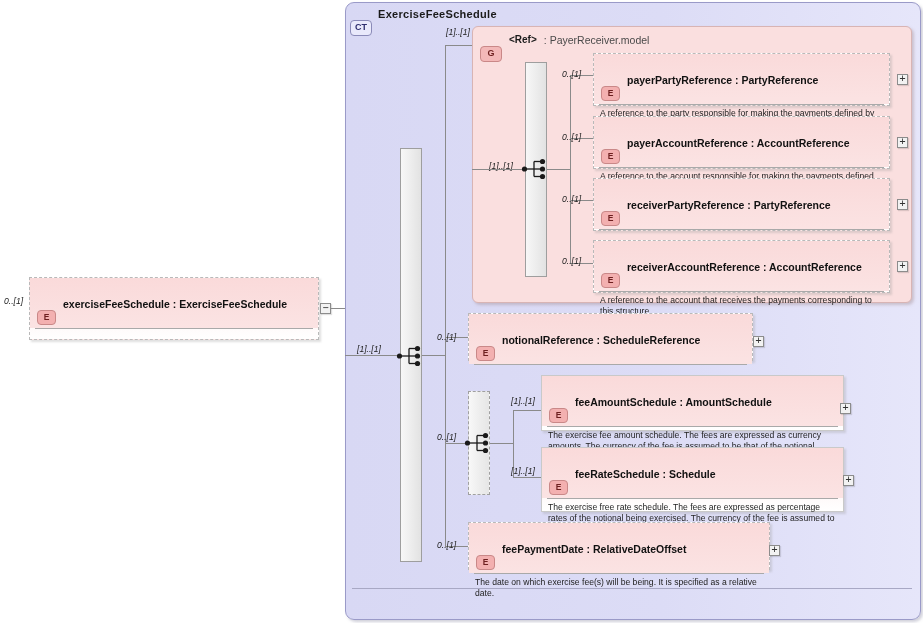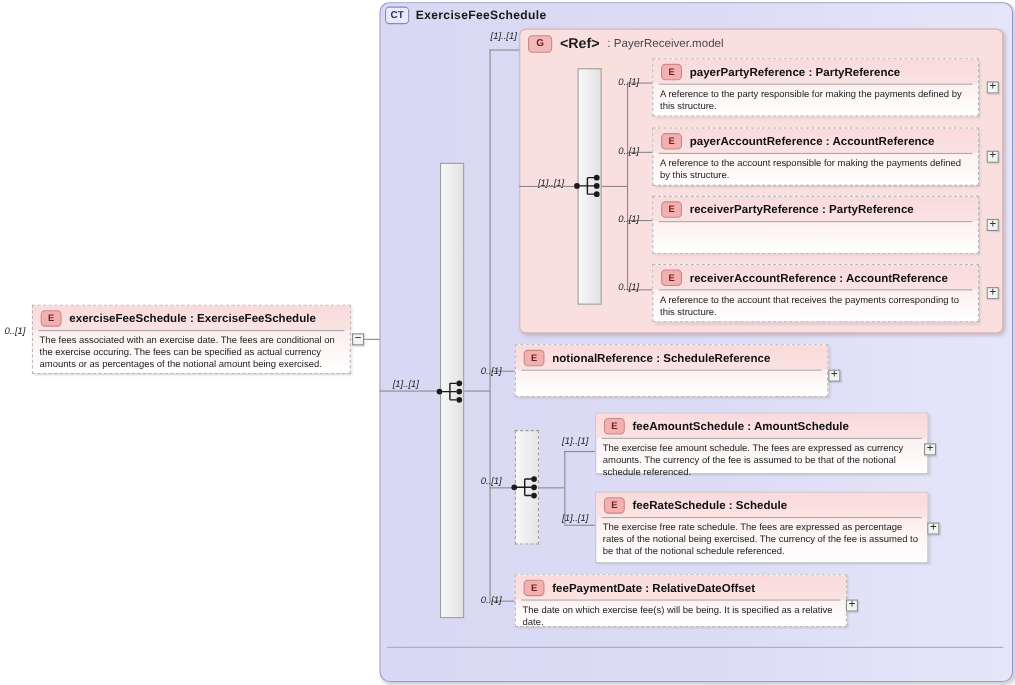--- a/index.html
+++ b/index.html
@@ -47,20 +47,21 @@
     justify-content: center;
     width: 20px; height: 14px;
     border: 1px solid #8a8ab8;
     border-radius: 4px;
     background: #e9e9fb;
     font-size: 9px;
     font-weight: bold;
     color: #2e2e6e;
     letter-spacing: 0px;
     line-height: 1;
+    margin-top: 28px;
   }
   .ct-title {
     font-size: 11px;
     font-weight: bold;
     color: #1a1a1a;
     letter-spacing: 0.3px;
     white-space: nowrap;
   }
 
   
@@ -78,21 +79,21 @@
     display: flex;
     align-items: center;
     gap: 7px;
   }
   .tag-g {
     background: #f3b8b8;
     border: 1px solid #c98888;
     color: #6d1f1f;
   }
   .grp-name {
-    font-size: 13px;
+    font-size: 10px;
     font-weight: bold;
     color: #1a1a1a;
     white-space: nowrap;
   }
   .grp-type {
     font-size: 10.5px;
     font-weight: normal;
     color: #4a4a4a;
     white-space: nowrap;
   }
@@ -210,21 +211,20 @@
   </div>
 
   <div class="abs card" style="left:4px; top:296px;">0..[1]</div>
 
   <div class="abs el root-el">
     <div class="el-title">
       <span class="tag tag-e">E</span>
       <span class="el-name">exerciseFeeSchedule : ExerciseFeeSchedule</span>
     </div>
     <div class="el-sep"></div>
-    <div class="el-doc">The fees associated with an exercise date. The fees are conditional on the exercise occuring. The fees can be specified as actual currency amounts or as percentages of the notional amount being exercised.</div>
   </div>
   <div class="abs toggle" style="left:320px; top:303px;">
       <span>−</span>
     </div>
 
   <div class="abs ln h" style="left:331px; top:308px; width:14px;"></div>
 
   <div class="abs card" style="left:357px; top:344px;">[1]..[1]</div>
   <div class="abs seq-bar" style="left:400px; top:148px; width:22px; height:414px;"></div>
   <svg class="seq-icon" style="left:396px; top:345px;" width="30" height="22" viewBox="0 0 30 22">

